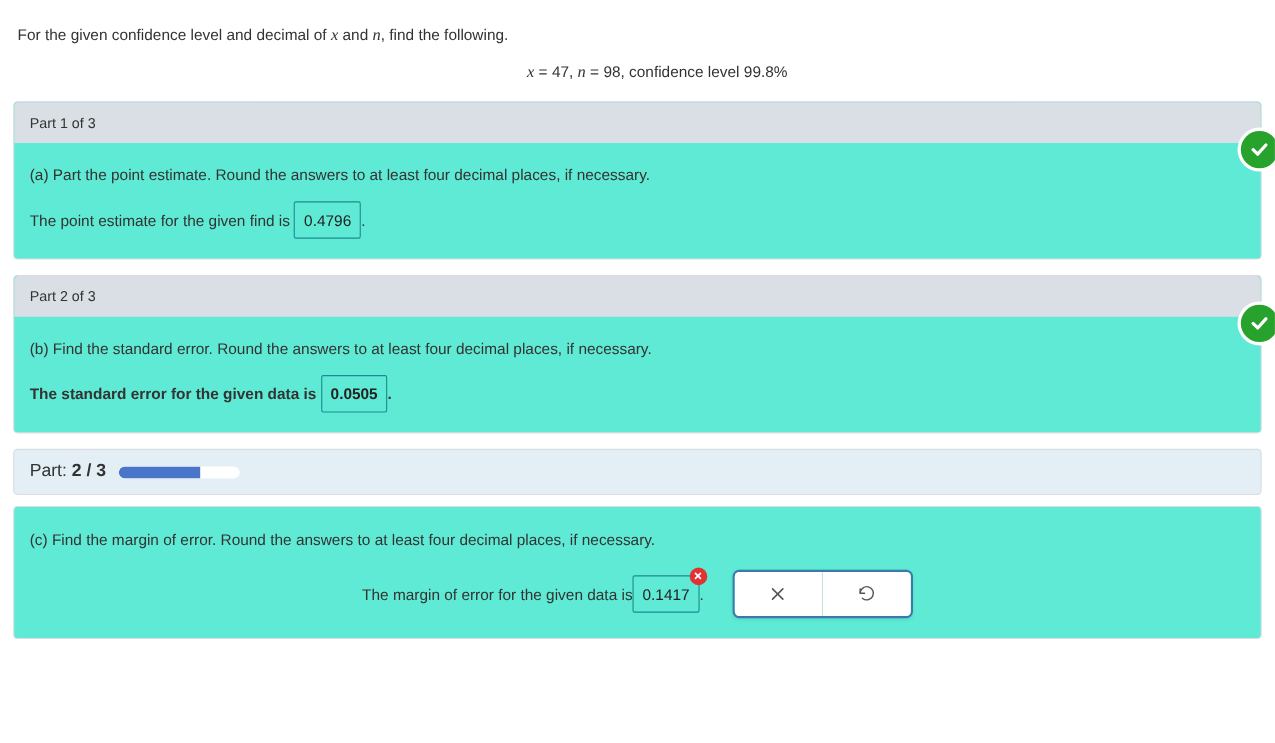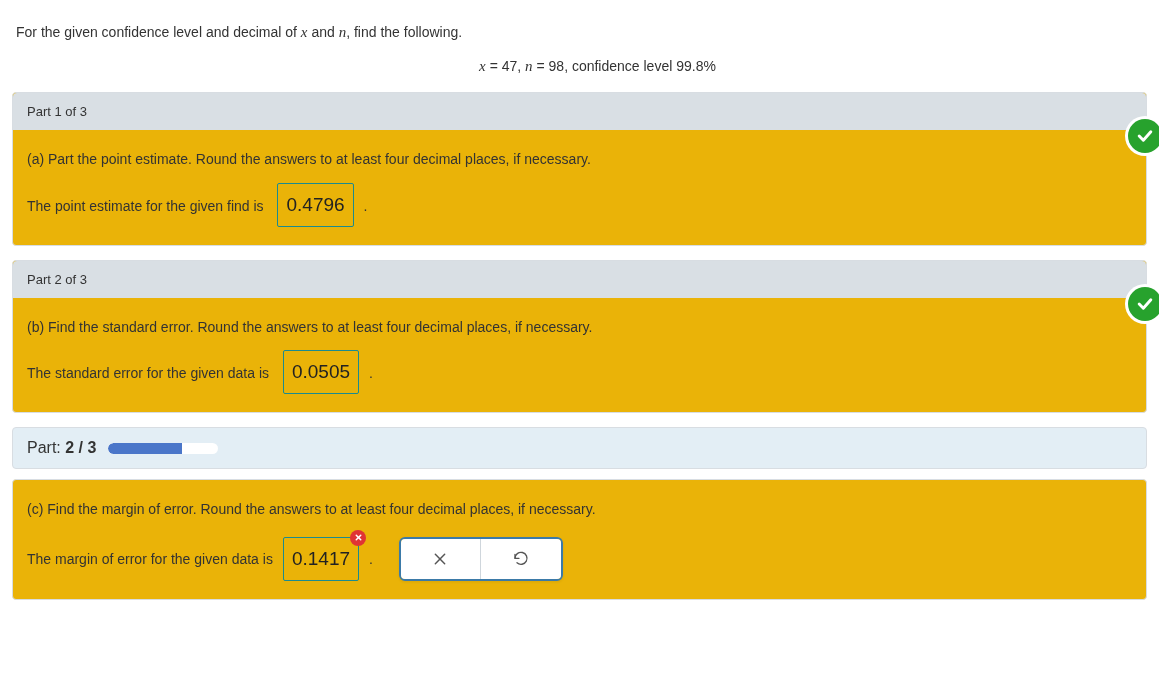--- a/index.html
+++ b/index.html
@@ -12,42 +12,42 @@
       width: 1159px;
     }
     .intro { padding: 8px 4px 14px 4px; line-height: 1.6; }
     .intro-sub { padding-left: 36px; margin-top: 10px; text-align: center; }
     .math-var { font-style: italic; font-family: 'Times New Roman', serif; font-size: 15px; }
     .card {
       border: 1px solid #d8dde2;
       border-radius: 4px;
       margin-bottom: 14px;
       position: relative;
-      background: #eab308;
+      background: #5eead4;
     }
     .card-header {
       background: #d9dfe4;
       padding: 11px 14px;
       font-size: 13px;
       border-radius: 4px 4px 0 0;
     }
     .card-body {
       padding: 16px 14px 18px 14px;
       line-height: 1.9;
     }
     .answer-input {
       display: inline-block;
       border: 1px solid #1b8b8f;
       border-radius: 2px;
       padding: 3px 8px;
-      font-size: 19px;
+      font-size: 14px;
       color: #222;
       min-width: 36px;
       text-align: center;
-      margin: 0 10px;
+      margin: 0 0;
       vertical-align: baseline;
       position: relative;
     }
     .status-badge {
       position: absolute;
       right: -16px;
       top: 26px;
       width: 34px;
       height: 34px;
       border-radius: 50%;
@@ -143,39 +143,39 @@
 
 <div class="card">
   <div class="card-header">Part 2 of 3</div>
   <div class="status-badge status-correct">
     <svg viewBox="0 0 24 24" fill="none" stroke="#fff" stroke-width="3.5" stroke-linecap="round" stroke-linejoin="round">
         <polyline points="5 12 10 17 19 7"></polyline>
       </svg>
   </div>
   <div class="card-body">
     <div>(b) Find the standard error. Round the answers to at least four decimal places, if necessary.</div>
-    <div style="margin-top:10px;">
+    <div style="margin-top:10px;font-weight:bold;">
       <span>The standard error for the given data is </span><span class="answer-input">0.0505</span><span>.</span>
     </div>
   </div>
 </div>
 
 <div class="progress-card">
   <div class="progress-label">
     <span>Part: </span><b>2</b><b> / </b><b>3</b>
   </div>
   <div class="progress-bar-outer">
     <div class="progress-bar-inner" style="width:66.6%"></div>
   </div>
 </div>
 
 <div class="card">
   <div class="card-body">
     <div>(c) Find the margin of error. Round the answers to at least four decimal places, if necessary.</div>
-    <div class="row-flex" style="margin-top:14px;">
+    <div class="row-flex" style="margin-top:14px;justify-content:center;">
       <span>The margin of error for the given data is </span>
       <span class="answer-input">0.1417
         <span class="wrong-badge">
           <svg viewBox="0 0 24 24" fill="none" stroke="#fff" stroke-width="4" stroke-linecap="round">
               <line x1="6" y1="6" x2="18" y2="18"></line>
               <line x1="18" y1="6" x2="6" y2="18"></line>
             </svg>
         </span>
       </span>
       <span>.</span>

